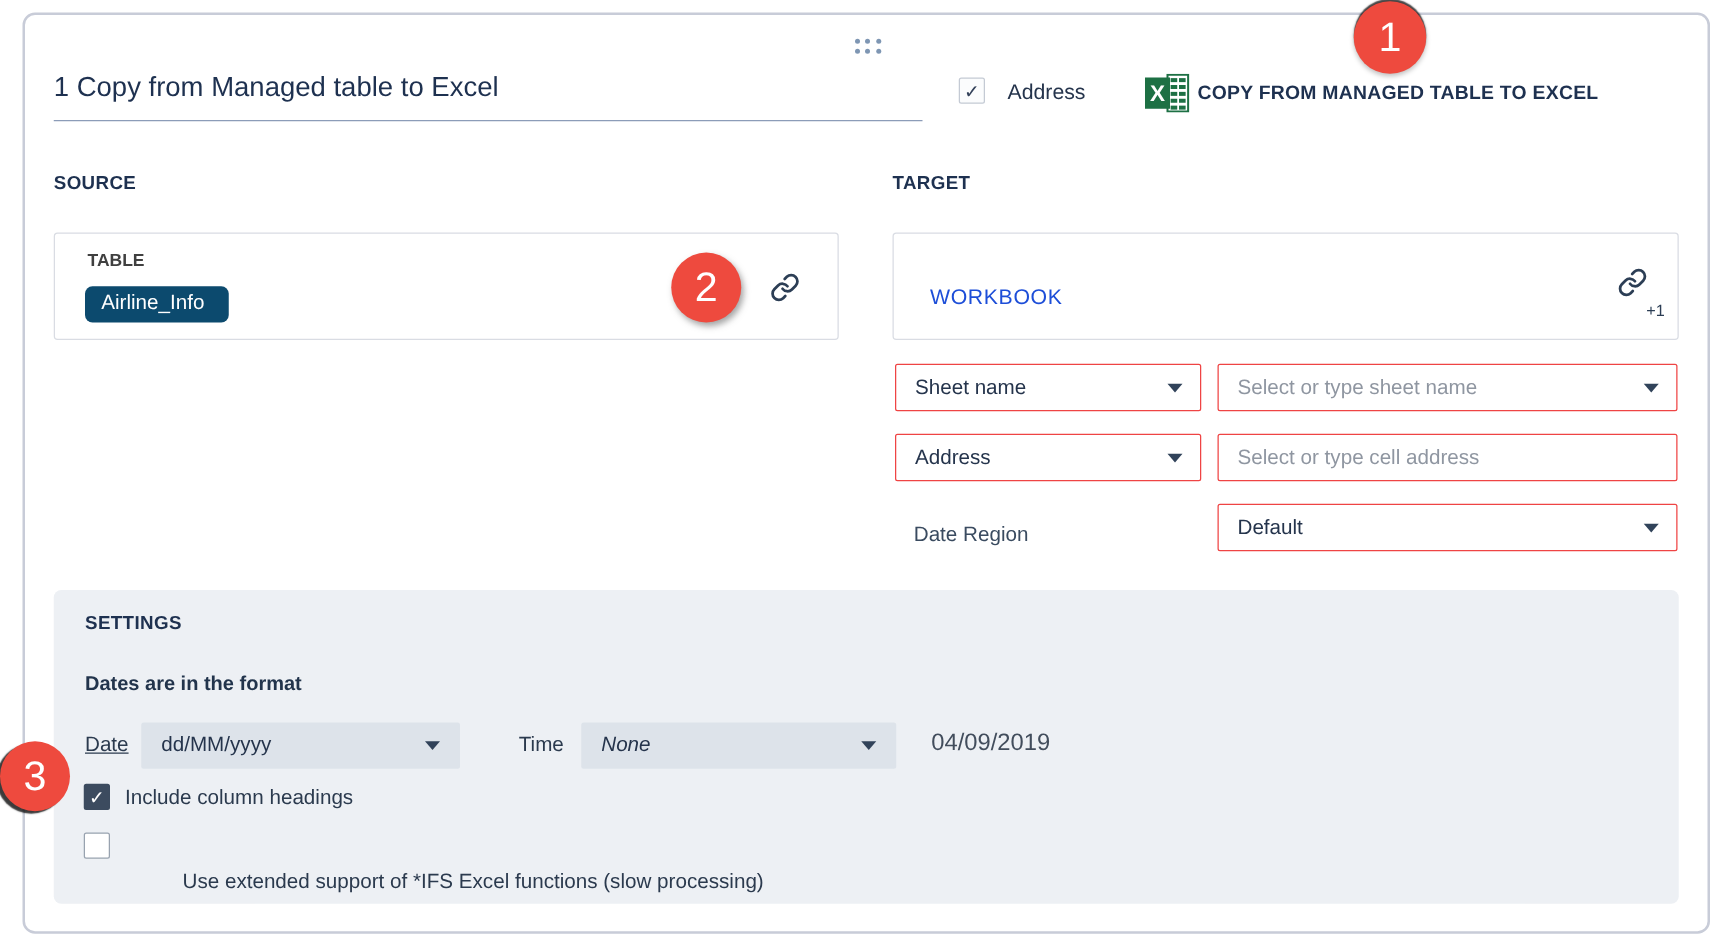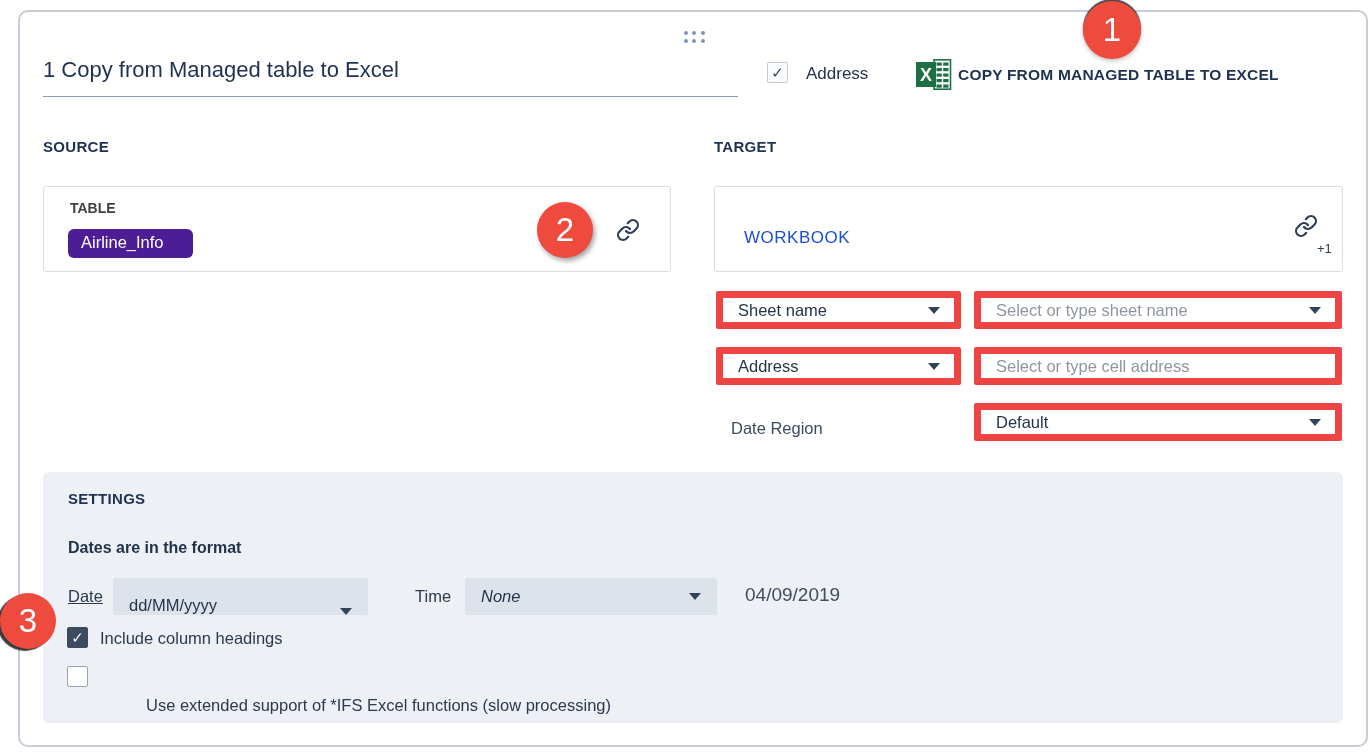--- a/index.html
+++ b/index.html
@@ -41,31 +41,31 @@
   .badge3 { left:0px; top:593px; width:56px; height:56px;
             box-shadow:-3px 2px 1px rgba(25,25,25,0.85); }
 
   .section-heading { font-size:15px; font-weight:700; color:#1e3150; letter-spacing:0.3px; }
   .src-heading { left:43px; top:138px; }
   .tgt-heading { left:714px; top:138px; }
 
   .fieldbox { border:1px solid #d9dce3; border-radius:3px; background:#fff; }
   .source-box { left:43px; top:186px; width:628px; height:86px; }
   .table-label { left:70px; top:200px; font-size:14px; font-weight:700; color:#404040; }
-  .chip { left:68px; top:229px; padding:4px 29px 6px 13px; background:#4c1d95;
+  .chip { left:68px; top:229px; padding:4px 19px 6px 13px; background:#0c4a6e;
           color:#fff; font-size:16.5px; border-radius:6px; }
 
   .target-box { left:714px; top:186px; width:629px; height:86px; }
   .workbook-ph { left:744px; top:228px; font-size:17px; color:#1d4ed8; letter-spacing:0.5px; }
   .link-icon { width:24px; height:24px; }
   .src-link { left:616px; top:218px; }
   .tgt-link { left:1294px; top:214px; }
   .link-count { left:1317px; top:241px; font-size:13px; color:#2c3e55; }
 
-  .select { height:38px; border:7px solid #ef4444; border-radius:2px; background:#fff;
+  .select { height:38px; border:1px solid #ef4444; border-radius:2px; background:#fff;
             display:flex; align-items:center; padding:0 15px; font-size:16.5px;
             color:#25344c; position:absolute; }
   .select .caret { position:absolute; right:14px; }
   .placeholder { color:#8f96a1; }
   .caret { width:0; height:0; border-left:6px solid transparent;
            border-right:6px solid transparent; border-top:7px solid #31435a; }
 
   .row1 { top:291px; } .row2 { top:347px; } .row3 { top:403px; }
   .sel-left  { left:716px; width:245px; }
   .sel-right { left:974px; width:368px; }
@@ -75,21 +75,21 @@
                     background:#edf0f4; border-radius:6px; }
   .settings-heading { left:68px; top:490px; }
   .dates-heading { left:68px; top:539px; font-size:16px; font-weight:700; color:#22344c; }
   .inline-label { font-size:16.5px; color:#2b3a4e; }
   .date-label { left:68px; top:587px;text-decoration:underline; }
   .time-label { left:415px; top:587px; }
   .filled-select { height:37px; background:#dde3ea; border:none; border-radius:2px;
                    display:flex; align-items:center; padding:0 16px; font-size:16.5px;
                    color:#25344c; position:absolute; }
   .filled-select .caret { position:absolute; right:16px; }
-  .date-select { left:113px; top:578px; width:255px;align-items:flex-end; }
+  .date-select { left:113px; top:578px; width:255px; }
   .time-select { left:465px; top:578px; width:252px;font-style:italic; }
   .sample-date { left:745px; top:584px; font-size:19px; color:#424d5c; }
 
   .cb1 { left:67px; top:627px; }
   .cb1-label { left:100px; top:629px; font-size:16.5px; color:#2b3a4e; }
   .cb2 { left:67px; top:666px; }
   .cb2-label { left:100px; top:696px; font-size:16.5px; color:#2b3a4e;margin-left:46px; }
 </style>
 </head>
 <body>

